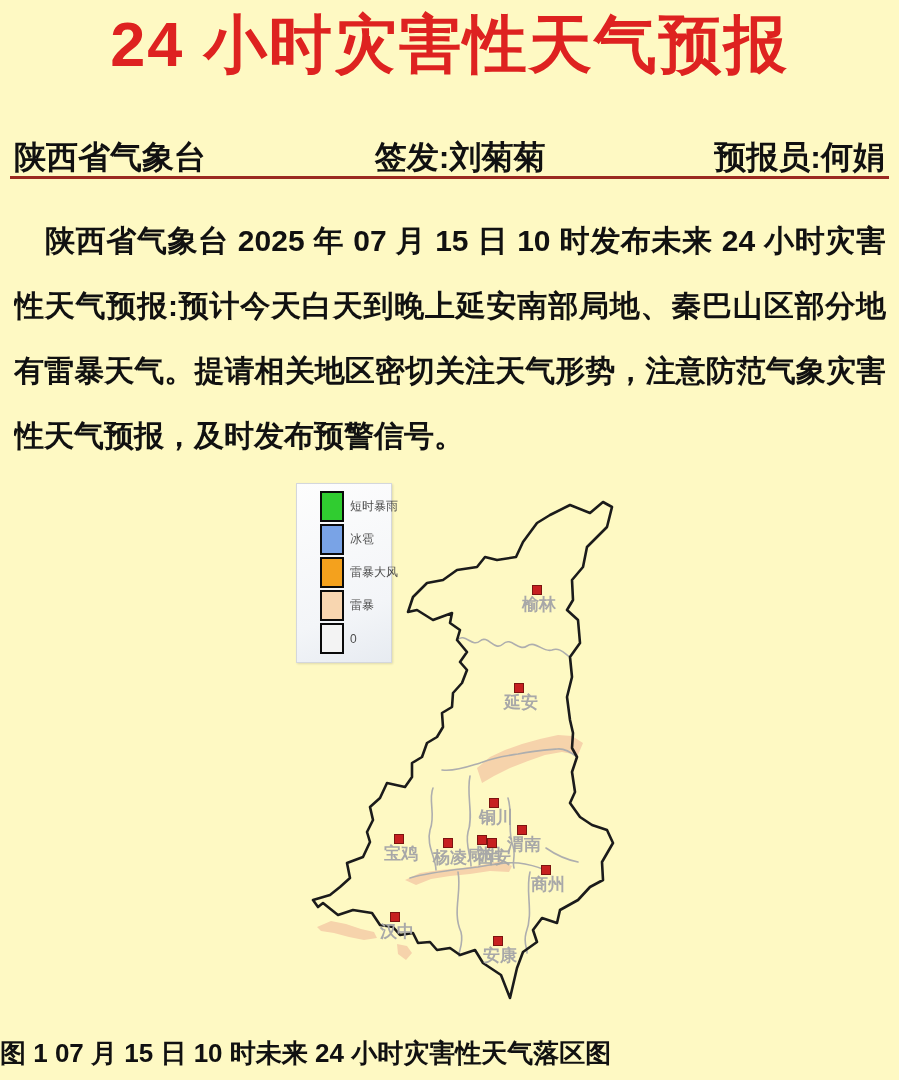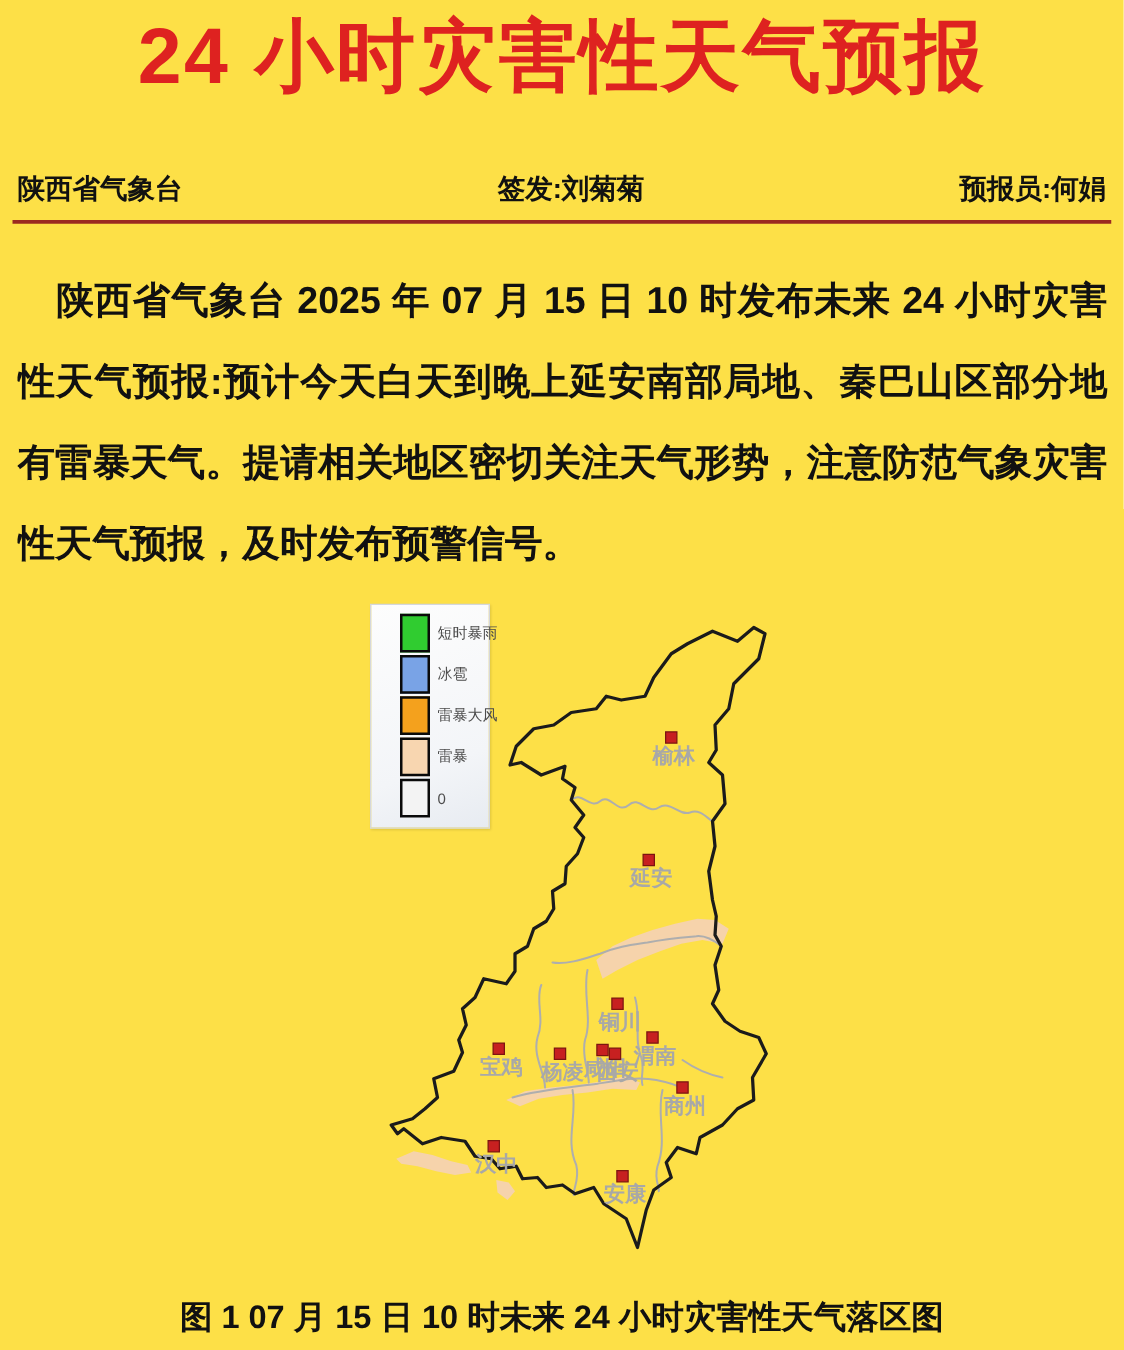--- a/index.html
+++ b/index.html
@@ -1,37 +1,37 @@
 <!DOCTYPE html>
 <html><head>
 <meta charset="utf-8">
 <style>
   html,body{margin:0;padding:0;background:#fff;}
-  #page{position:relative;width:899px;height:1080px;background:#fde047;overflow:hidden;
+  #page{position:relative;width:899px;height:1080px;background:#fef9c3;overflow:hidden;
         font-family:"Liberation Sans","DejaVu Sans",sans-serif;color:#111;}
   .title{position:absolute;top:2px;left:0;width:100%;text-align:center;
          font-size:63px;font-weight:bold;letter-spacing:2px;margin:0;}
   .hdr{position:absolute;top:136px;left:14px;right:14px;display:flex;
        justify-content:space-between;align-items:baseline;
-       font-size:22px;font-weight:bold;white-space:nowrap;}
+       font-size:32px;font-weight:bold;white-space:nowrap;}
   .rule{position:absolute;top:176px;left:10px;right:10px;height:3px;}
   .bodytext{position:absolute;top:208px;left:14px;right:13px;font-size:30px;font-weight:bold;}
   .bline{height:65px;line-height:65px;white-space:nowrap;overflow:hidden;}
   .bline.justify{white-space:normal;text-align:justify;text-align-last:justify;}
   .bline.indent{text-indent:31px;}
   #mapwrap{position:absolute;left:270px;top:470px;width:400px;height:560px;}
   #mapsvg{position:absolute;left:0;top:0;}
   .legend{position:absolute;left:26px;top:13px;width:96px;padding:7px 6px 8px 23px;
           background:linear-gradient(160deg,#fdfdfd 0%,#f3f5f8 70%,#e7ebf1 100%);
           border:1px solid #d4d7dc;box-shadow:1px 1px 2px rgba(0,0,0,.12);box-sizing:border-box;}
   .legend-row{display:flex;align-items:center;margin-bottom:2px;}
   .legend-row:last-child{margin-bottom:0;}
   .swatch{width:20px;height:27px;border:2px solid #0a0a0a;flex:0 0 auto;}
   .legend-label{font-size:12px;color:#4c4c4c;margin-left:6px;white-space:nowrap;}
-  .caption{position:absolute;top:1036px;left:0;width:100%;text-align:center;
+  .caption{position:absolute;top:1036px;left:0;width:100%;text-align:left;
            font-size:26px;font-weight:bold;}
   .citytext{font-size:17px;fill:#a8a8a8;text-anchor:middle;font-weight:bold;}
 </style>
 </head>
 <body>
 
 <div id="page">
 
   <h1 class="title" style="color: rgb(222, 34, 32);">24 小时灾害性天气预报</h1>
 

